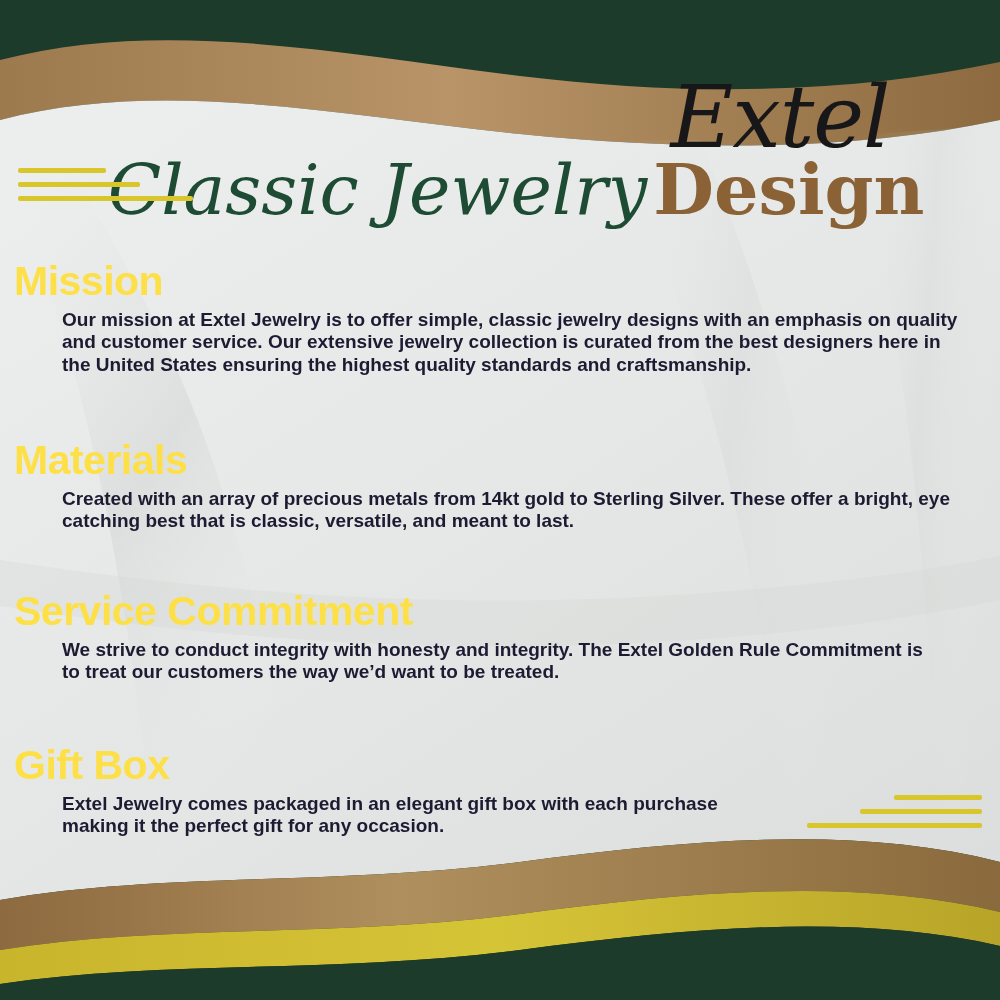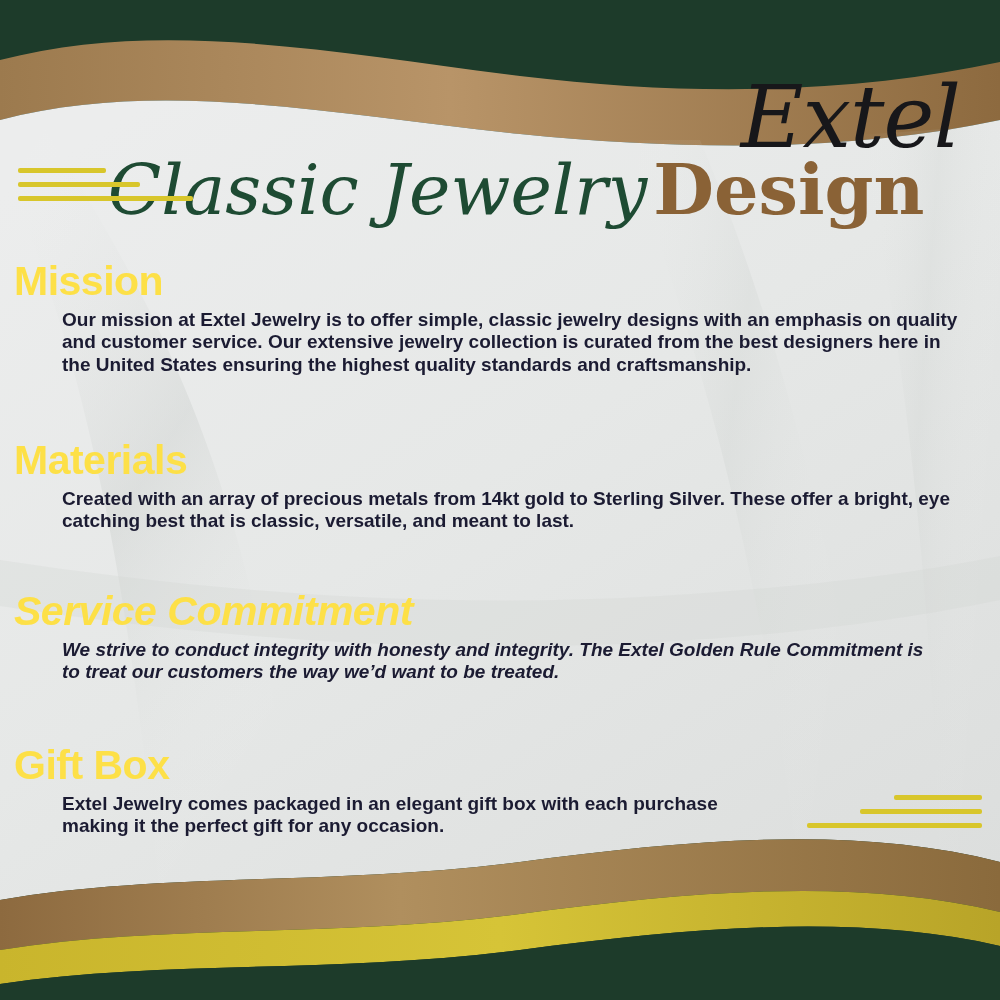--- a/index.html
+++ b/index.html
@@ -17,21 +17,21 @@
 
   
   .content{position:absolute;inset:0;}
 
   .brand{
     position:absolute;left:600px;top:72px;width:360px;height:90px;
     font-family:"DejaVu Serif",serif;
     font-style:italic;
     font-size:86px;
     color:#17171a;
-    text-align:right;
+    text-align:center;
     letter-spacing:-1px;
     line-height:90px;
   }
 
   .title{
     position:absolute;left:0;top:155px;width:1000px;
     text-align:center;
     font-family:"DejaVu Serif",serif;
     line-height:1.0;
     white-space:nowrap;
@@ -77,21 +77,21 @@
   .section p{
     margin:0 34px 0 62px;
     font-size:19px;
     line-height:1.18;
     color:#1b1b32;
     font-weight:600;
     font-family:"Liberation Sans",sans-serif;
   }
   .sec-mission{top:258px;}
   .sec-materials{top:437px;}
-  .sec-service{top:588px;font-style:italic;}
+  .sec-service{top:588px;}
   .sec-giftbox{top:742px;}
   .sec-giftbox p{margin-right:250px;}
   .sec-service p{margin-right:60px;}
   .sec-materials p{margin-right:40px;}
   .sec-mission p{margin-right:30px;}
 </style>
 </head>
 <body>
 
 <div class="canvas">

